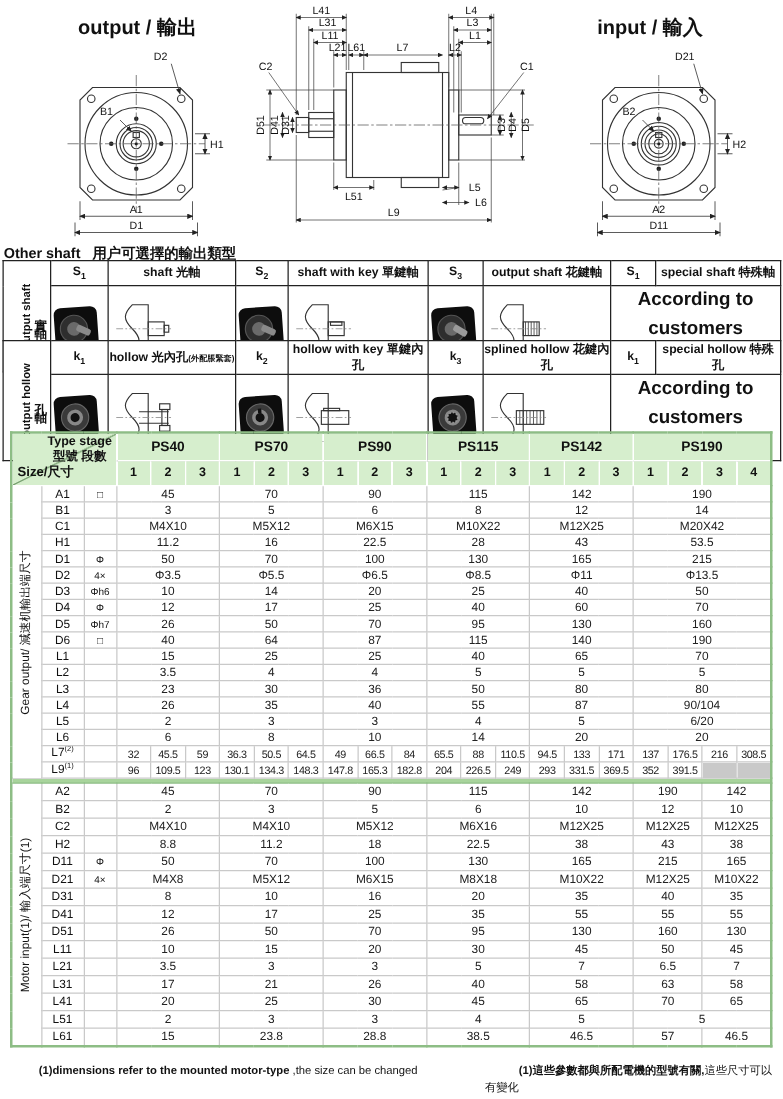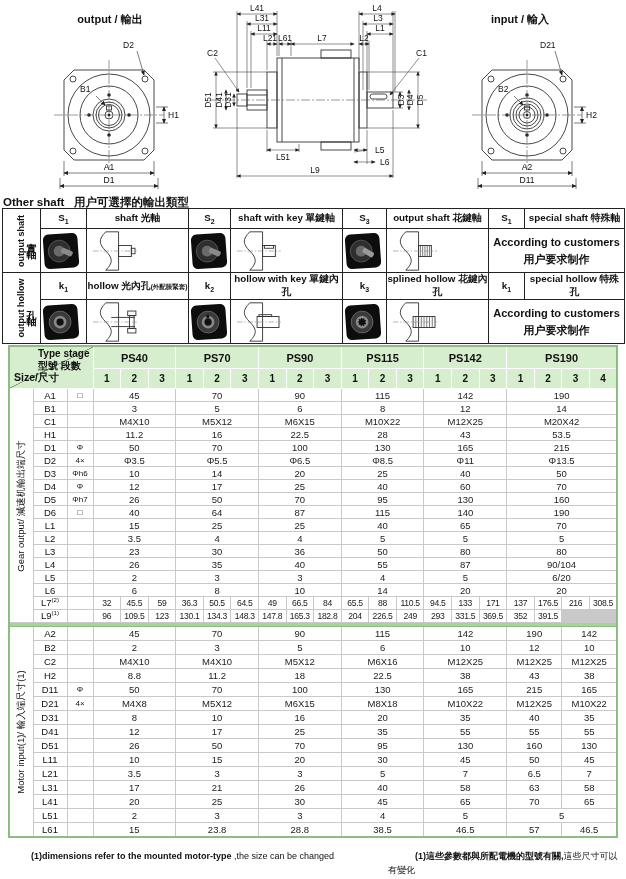--- a/index.html
+++ b/index.html
@@ -1,46 +1,46 @@
 <!DOCTYPE html>
 <html><head>
 <meta charset="utf-8">
 <style>
   html,body{margin:0;padding:0;}
   body{width:626px;height:879px;background:#fff;position:relative;overflow:hidden;
        font-family:"Liberation Sans","DejaVu Sans",sans-serif;color:#111;}
   .abs{position:absolute;}
   svg{display:block;overflow:visible;}
   svg text{font-family:"Liberation Sans","DejaVu Sans",sans-serif;font-size:8.5px;fill:#111;}
-  .draw-title{position:absolute;top:12px;width:180px;text-align:center;font-weight:bold;font-size:11px;}
+  .draw-title{position:absolute;top:12px;width:180px;text-align:center;font-weight:bold;font-size:16px;}
   
   .os-heading{position:absolute;left:3px;top:195px;font-weight:bold;font-size:11.5px;}
   .shaft-table{position:absolute;left:2px;border-collapse:collapse;table-layout:fixed;width:622px;background:#fff;}
   .shaft-table td{border:1px solid #222;text-align:center;vertical-align:middle;padding:0;overflow:hidden;}
   .shaft-table .hd td{height:19px;font-weight:bold;font-size:9.8px;}
   .shaft-table .code{font-size:10.5px;}
   .shaft-table .code sub{font-size:7px;}
   .small-paren{font-size:6.5px;font-weight:bold;}
   .imgrow td{height:43px;}
   .vside{width:38px;position:relative;}
   .vwrap{position:relative;width:100%;height:100%;}
   .ven{position:absolute;left:-12px;top:50%;width:60px;text-align:center;
        transform:translateY(-50%) rotate(-90deg);white-space:nowrap;font-weight:bold;font-size:9px;}
   .vzh{position:absolute;right:2px;top:50%;transform:translateY(-50%);
        writing-mode:vertical-rl;font-weight:bold;font-size:10px;letter-spacing:6px;}
-  .custom-cell{font-weight:bold;font-size:11px;line-height:1.5;}
+  .custom-cell{font-weight:bold;font-size:15px;line-height:1.5;}
   
   .dim-table{position:absolute;left:8px;top:345px;width:610px;border-collapse:collapse;
              table-layout:fixed;border:2px solid #8dbd85;}
   .dim-table th,.dim-table td{padding:0;overflow:hidden;white-space:nowrap;}
   .dim-table thead th{background:#d6eecd;border:1px solid #fff;font-size:11px;font-weight:bold;height:21px;}
   .dim-table thead th.shead{font-size:10px;height:19px;font-weight:bold;}
   .dim-table td.corner{background:#d6eecd;border:1px solid #fff;position:relative;
       background-image:linear-gradient(to bottom right,transparent 49.4%,#7ba374 49.4%,#7ba374 50.8%,transparent 50.8%);}
-  .corner-top{position:absolute;top:1px;right:3px;text-align:left;font-weight:bold;font-size:10px;line-height:1.15;}
+  .corner-top{position:absolute;top:1px;right:3px;text-align:center;font-weight:bold;font-size:10px;line-height:1.15;}
   .corner-bot{position:absolute;bottom:3px;left:4px;font-weight:bold;font-size:10.5px;}
   .dim-table tbody td{border:1px solid #c9c9c9;text-align:center;font-size:9.5px;color:#222;background:#fff;}
   .dim-table tr.gear td{height:12px;}
   .dim-table tr.motor td{height:13px;}
   .dim-table td.rl{font-size:9.5px;color:#111;}
   .dim-table td.rl sup{font-size:6px;}
   .dim-table td.sym{font-size:8px;color:#111;}
   .dim-table td.ps{font-size:8.6px;letter-spacing:-0.3px;}
   .dim-table td.gray{background:#c9c9c9;}
   .dim-table tr.sep td{background:#a8d49c;height:3px;border-left:none;border-right:none;border-top:1px solid #8dbd85;border-bottom:1px solid #8dbd85;}

